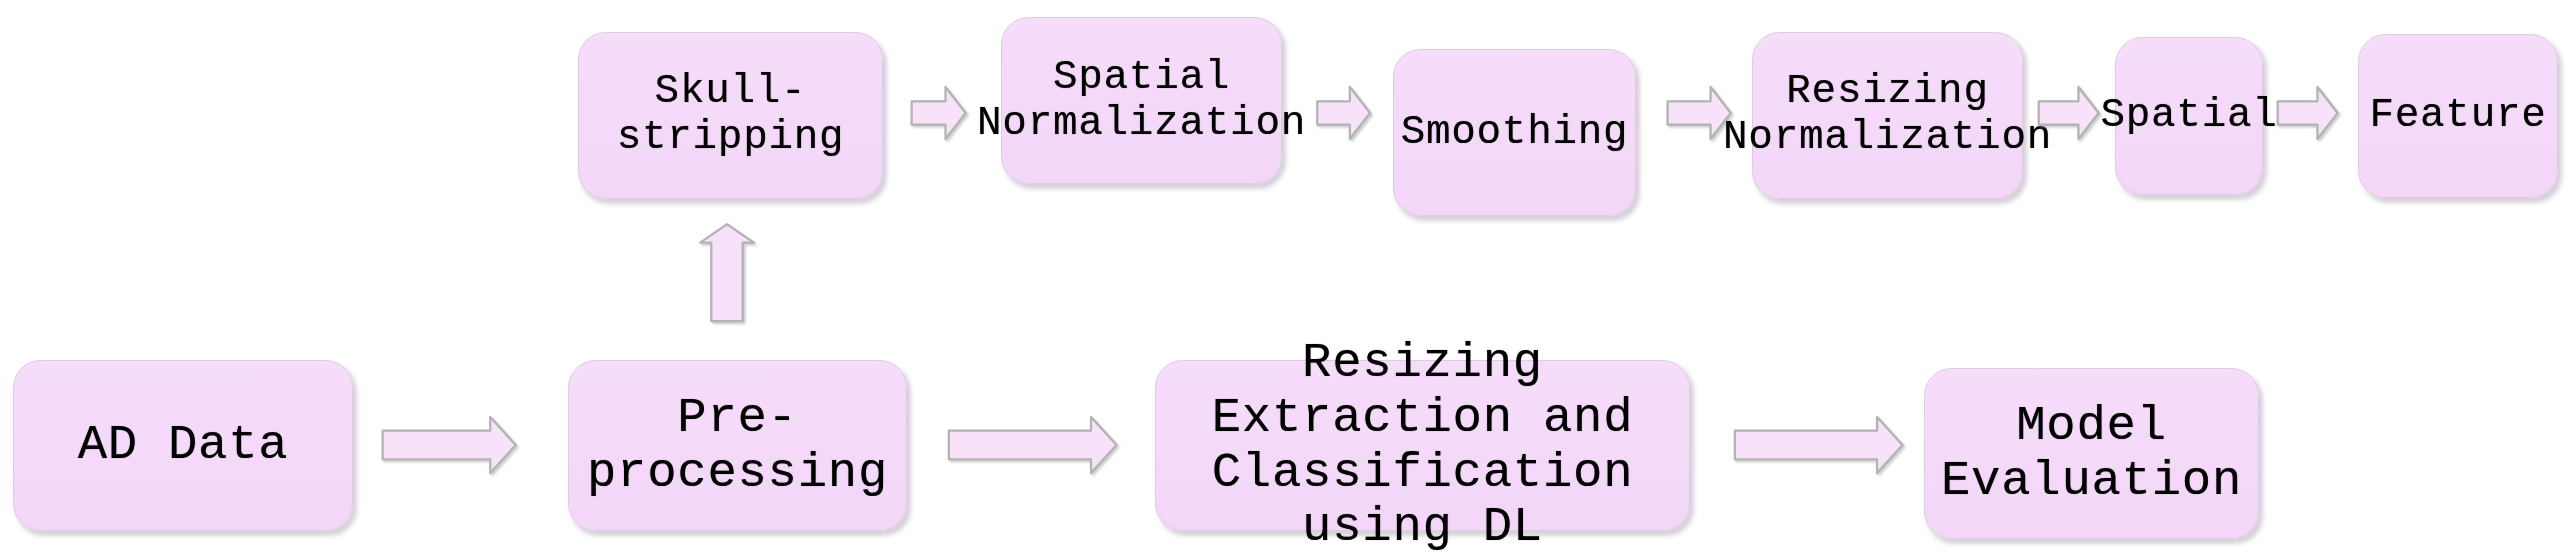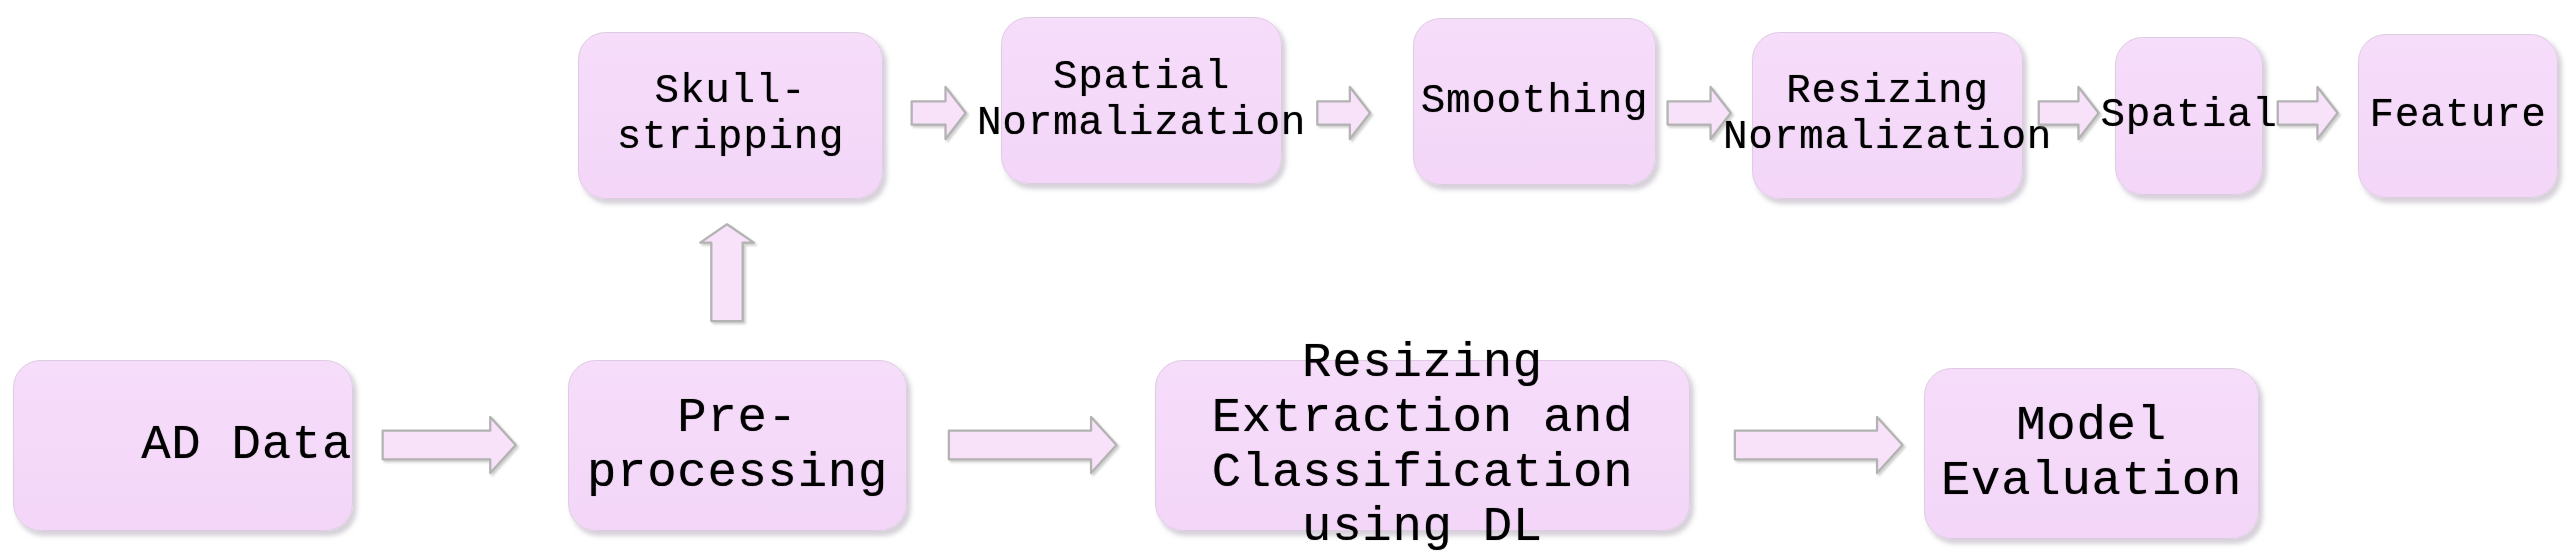--- a/index.html
+++ b/index.html
@@ -49,21 +49,21 @@
 
     <div class="node" style="left:1001px;top:17px;width:281px;height:167px;">
       <span class="lbl">Spatial
 Normalization</span>
     </div>
 
     <svg class="arrow" style="left:1316px;top:85px;" width="56" height="56" viewBox="0 0 86 86">
       <polygon points="2,25 52,25 52,3 83,43 52,83 52,61 2,61"></polygon>
     </svg>
 
-    <div class="node" style="left:1393px;top:18px;width:243px;height:167px;margin-left:20px;">
+    <div class="node" style="left:1393px;top:49px;width:243px;height:167px;">
       <span class="lbl">Smoothing</span>
     </div>
 
     <svg class="arrow" style="left:1666px;top:85px;" width="67" height="56" viewBox="0 0 102 86">
       <polygon points="2,25 68,25 68,3 99,43 68,83 68,61 2,61"></polygon>
     </svg>
 
     <div class="node" style="left:1752px;top:31.5px;width:271px;height:167px;">
       <span class="lbl">Resizing
 Normalization</span>
@@ -85,21 +85,21 @@
       <span class="lbl">Feature</span>
     </div>
   </div>
 
   <svg class="arrow" style="left:698px;top:223px;" width="58" height="100" viewBox="0 0 88 153">
     <polygon points="44,2 85,30 68,30 68,150 20,150 20,30 3,30"></polygon>
   </svg>
 
   <div class="bottom-row">
 
-    <div class="node" style="left:13px;top:360px;width:340px;height:171px;justify-content:flex-end;">
+    <div class="node" style="left:13px;top:360px;width:340px;height:171px;">
       <span class="lbl">AD Data</span>
     </div>
 
     <svg class="arrow" style="left:381px;top:415px;" width="137" height="60" viewBox="0 0 209 92">
       <polygon points="2,24 167,24 167,3 206,46 167,89 167,68 2,68"></polygon>
     </svg>
 
     <div class="node" style="left:568px;top:360px;width:339px;height:171px;">
       <span class="lbl">Pre-processing</span>
     </div>

